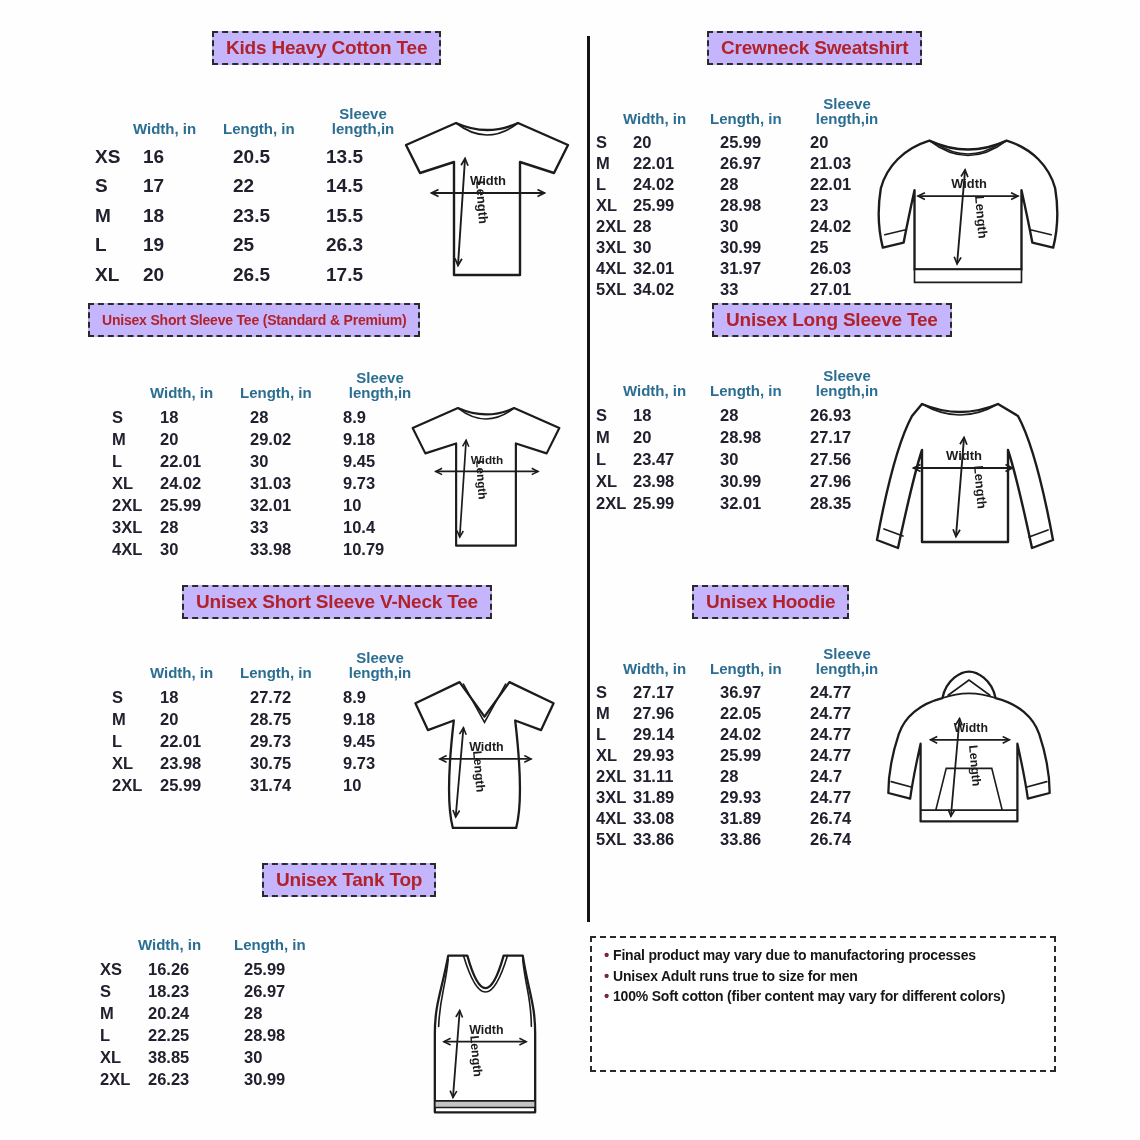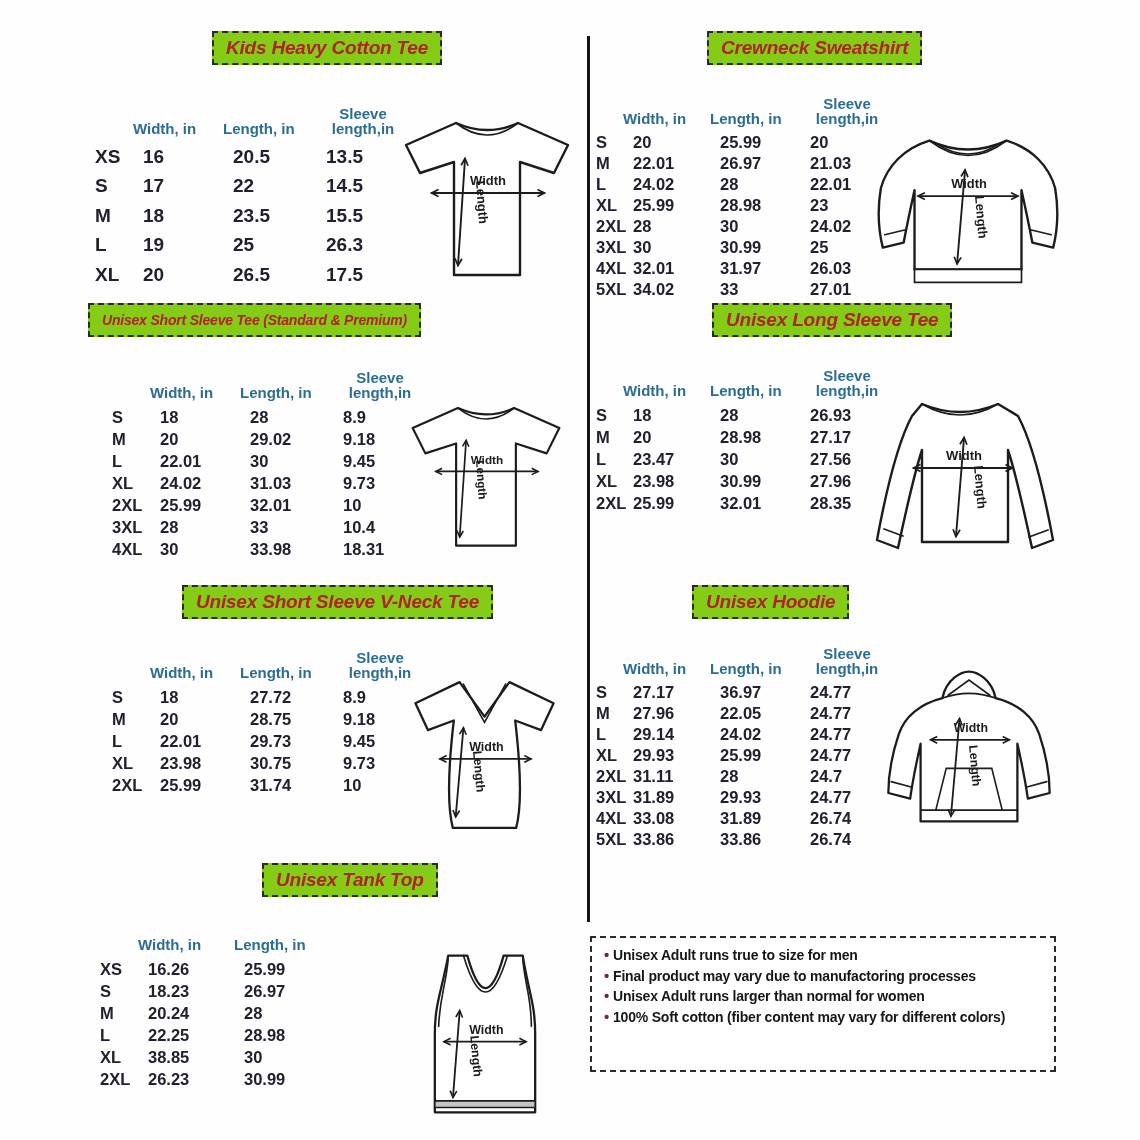--- a/index.html
+++ b/index.html
@@ -6,23 +6,23 @@
     --red:#b1222a; --blue:#2b6e91; --ink:#20202e; --line:#1c1c1c; --maroon:#7c2240;
   }
   html,body{margin:0;padding:0}
   body{
     width:1140px;height:1140px;position:relative;overflow:hidden;
     background:#fefefe;color:var(--ink);
     font-family:"Liberation Sans",sans-serif;
   }
   
   .title-box{
-    position:absolute;border:2.5px dashed #2a2a2a;background:#84cc16;
+    position:absolute;border:2.5px dashed #2a2a2a;background:#c4b5fd;
     color:var(--red);font-weight:bold;font-size:19px;line-height:26px;
-    padding:2px 12px;white-space:nowrap;letter-spacing:-0.2px;font-style:italic;
+    padding:2px 12px;white-space:nowrap;letter-spacing:-0.2px;
   }
   .title-box.small{font-size:14px}
   
   .size-table{position:absolute;font-size:16.5px;font-weight:bold}
   .size-table .tr{display:flex;align-items:center}
   .size-table .tr:not(.thead){height:22px}
   .size-table.rows-tall .tr:not(.thead){height:29.5px}
   .size-table.rows-tall{font-size:19px}
   .size-table.rows-8 .tr:not(.thead){height:21px}
   .size-table .thead{height:48px;align-items:flex-end;padding-bottom:6px}
@@ -213,21 +213,21 @@
     <div class="tr">
       <div class="td c0">3XL</div>
       <div class="td c1">28</div>
       <div class="td c2">33</div>
       <div class="td c3">10.4</div>
     </div>
     <div class="tr">
       <div class="td c0">4XL</div>
       <div class="td c1">30</div>
       <div class="td c2">33.98</div>
-      <div class="td c3">18.31</div>
+      <div class="td c3">10.79</div>
     </div>
   </div>
 <div class="size-table rt" style="left:596px;top:350px">
     <div class="tr thead">
       <div class="td c0"></div>
       <div class="td c1 th">Width, in</div>
       <div class="td c2 th">Length, in</div>
       <div class="td c3 th sleeve">Sleeve length,in</div>
     </div>
     <div class="tr">
@@ -542,18 +542,17 @@
     </g>
     <g>
       <path class="arrow" d="M36 66 L29 156" marker-start="url(#ah6)" marker-end="url(#ah6)"></path>
       <text x="47" y="92" transform="rotate(85 47 92)">Length</text>
     </g>
   </svg>
 </div>
 
 <div class="notes-box" style="left:590px;top:936px;width:466px;height:136px">
   <ul>
+      <li>Final product may vary due to manufactoring processes</li>
       <li>Unisex Adult runs true to size for men</li>
-      <li>Final product may vary due to manufactoring processes</li>
-      <li>Unisex Adult runs larger than normal for women</li>
       <li>100% Soft cotton (fiber content may vary for different colors)</li>
     </ul>
 </div>
 
 </body></html>

